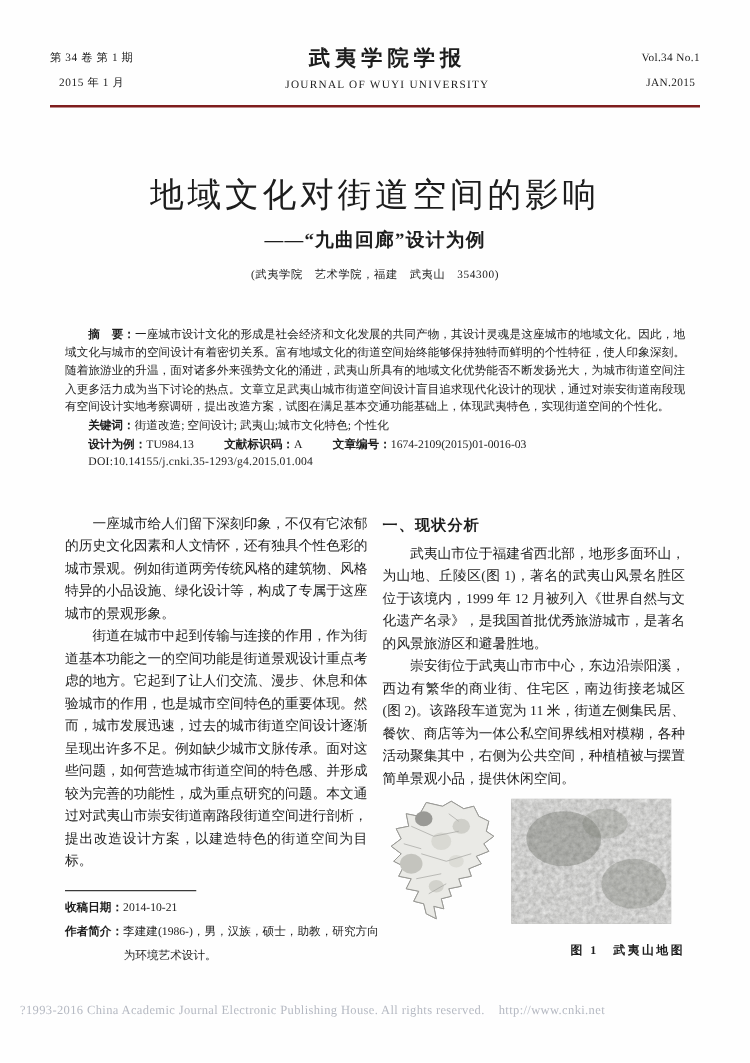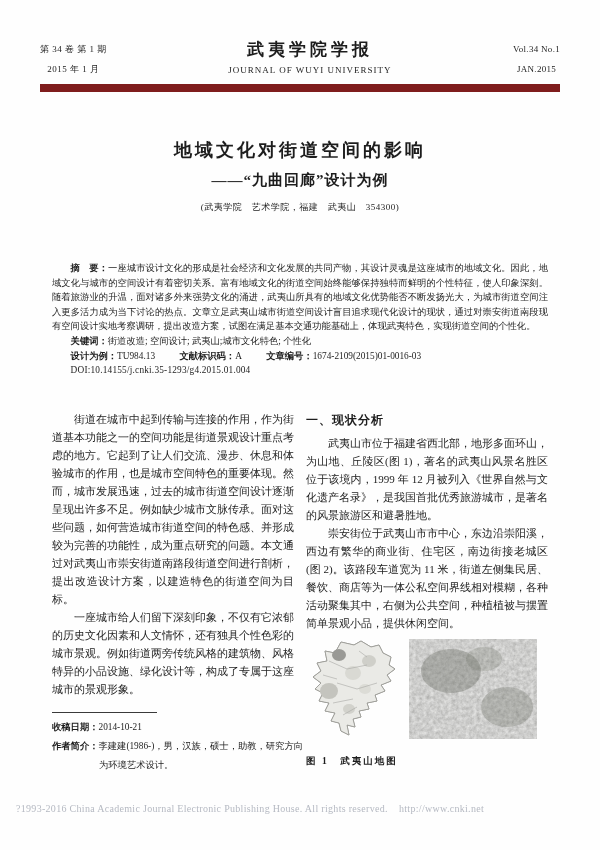--- a/index.html
+++ b/index.html
@@ -5,32 +5,32 @@
   html,body { margin:0; padding:0; background:#ffffff; }
   .page {
     position:relative; width:600px; height:850px; background:#fefefe;
     font-family:"Liberation Serif","DejaVu Serif",serif; color:#1d1d1d;
     overflow:hidden; margin:0 auto;
   }
 
   
   .jheader {
     position:absolute; top:36px; left:40px; right:40px; height:46px;
-    display:flex; justify-content:space-between; align-items:center;
-    border-bottom:8px solid #7f1d1d; padding-bottom:2px;
+    display:flex; justify-content:space-between; align-items:flex-start;
+    border-bottom:2px solid #7f1d1d; padding-bottom:2px;
   }
   .jheader .hl { font-size:9px; line-height:20px; text-align:center; letter-spacing:0.5px; }
   .jheader .hc { text-align:center; flex:1; }
   .jheader .hc .jname { font-size:17px; font-weight:bold; letter-spacing:4px; line-height:22px; }
   .jheader .hc .jname-en { font-size:9px; letter-spacing:1px; line-height:18px; }
   .jheader .hr2 { font-size:9px; line-height:20px; text-align:center; letter-spacing:0.3px; }
 
   
   .titleblock { position:absolute; top:138px; left:0; right:0; text-align:center; }
-  .titleblock .title { font-size:18px; font-weight:bold; letter-spacing:3px; margin:0; }
+  .titleblock .title { font-size:27px; font-weight:normal; letter-spacing:3px; margin:0; }
   .titleblock .subtitle { font-size:15px; font-weight:bold; letter-spacing:1px; margin-top:9px; }
   .titleblock .authors { font-size:13.5px; font-weight:bold; letter-spacing:2px; margin-top:18px; }
   .titleblock .affil { font-size:9px; margin-top:11px; letter-spacing:0.5px; }
 
   
   .frontmatter {
     position:absolute; top:261px; left:52px; right:52px;
     font-size:9.3px; line-height:14.6px; text-align:justify;
   }
   .frontmatter p { margin:0; text-indent:2em; }
@@ -43,21 +43,21 @@
     position:absolute; top:410px; left:52px; width:496px;
     display:flex; gap:12px;
   }
   .col { width:242px; font-size:11px; line-height:18px; text-align:justify; }
   .col p { margin:0; text-indent:2em; }
   .col h2 { font-size:12px; font-weight:bold; margin:1px 0 5px 0; letter-spacing:1px; }
 
   
   .figure { margin-top:7px; }
   .fig-images { display:flex; gap:10px; align-items:flex-start; margin-left:3px; }
-  .fig-caption { text-align:left; font-size:9.5px; font-weight:bold; letter-spacing:2px; margin-top:9px; }
+  .fig-caption { text-align:right; font-size:9.5px; font-weight:bold; letter-spacing:2px; margin-top:9px; }
 
   
   .footnote { position:absolute; left:52px; top:712px; width:252px; font-size:9.3px; line-height:19px; }
   .footnote .rule { width:105px; border-top:1.5px solid #3a3a3a; margin-bottom:5px; }
   .footnote p { margin:0; }
   .footnote .bio { padding-left:47px; text-indent:-47px; }
 
   
   .watermark {
     position:absolute; left:16px; top:803px; right:10px;
@@ -96,22 +96,22 @@
     <p class="fm-class">
       <span class="group"><span class="fm-label">设计为例：</span><span>TU984.13</span></span>
       <span class="group"><span class="fm-label">文献标识码：</span><span>A</span></span>
       <span class="group"><span class="fm-label">文章编号：</span><span>1674-2109(2015)01-0016-03</span></span>
     </p>
     <p class="fm-doi">DOI:10.14155/j.cnki.35-1293/g4.2015.01.004</p>
   </div>
 
   <div class="columns">
     <div class="col">
+      <p>一座城市给人们留下深刻印象，不仅有它浓郁的历史文化因素和人文情怀，还有独具个性色彩的城市景观。例如街道两旁传统风格的建筑物、风格特异的小品设施、绿化设计等，构成了专属于这座城市的景观形象。</p>
       <p>街道在城市中起到传输与连接的作用，作为街道基本功能之一的空间功能是街道景观设计重点考虑的地方。它起到了让人们交流、漫步、休息和体验城市的作用，也是城市空间特色的重要体现。然而，城市发展迅速，过去的城市街道空间设计逐渐呈现出许多不足。例如缺少城市文脉传承。面对这些问题，如何营造城市街道空间的特色感、并形成较为完善的功能性，成为重点研究的问题。本文通过对武夷山市崇安街道南路段街道空间进行剖析，提出改造设计方案，以建造特色的街道空间为目标。</p>
-      <p>一座城市给人们留下深刻印象，不仅有它浓郁的历史文化因素和人文情怀，还有独具个性色彩的城市景观。例如街道两旁传统风格的建筑物、风格特异的小品设施、绿化设计等，构成了专属于这座城市的景观形象。</p>
     </div>
     <div class="col">
       <h2>一、现状分析</h2>
       <p>武夷山市位于福建省西北部，地形多面环山，为山地、丘陵区(图 1)，著名的武夷山风景名胜区位于该境内，1999 年 12 月被列入《世界自然与文化遗产名录》，是我国首批优秀旅游城市，是著名的风景旅游区和避暑胜地。</p>
       <p>崇安街位于武夷山市市中心，东边沿崇阳溪，西边有繁华的商业街、住宅区，南边街接老城区(图 2)。该路段车道宽为 11 米，街道左侧集民居、餐饮、商店等为一体公私空间界线相对模糊，各种活动聚集其中，右侧为公共空间，种植植被与摆置简单景观小品，提供休闲空间。</p>
 
       <div class="figure">
         <div class="fig-images">
           <svg width="90" height="104" viewBox="0 0 90 104" xmlns="http://www.w3.org/2000/svg">
             <path d="M32 3 L45 6 L52 2 L62 8 L70 6 L74 14 L82 18 L80 26 L86 30 L78 36 L82 42 L72 46 L76 52 L66 56 L68 62 L58 64 L60 70 L50 72 L52 78 L44 80 L46 88 L38 86 L40 96 L32 92 L30 84 L22 82 L26 74 L16 72 L20 64 L10 62 L14 54 L6 50 L12 44 L4 38 L12 32 L8 24 L18 22 L16 12 L26 14 Z" fill="#ececе8" stroke="#9a9a96" stroke-width="0.8"></path>

